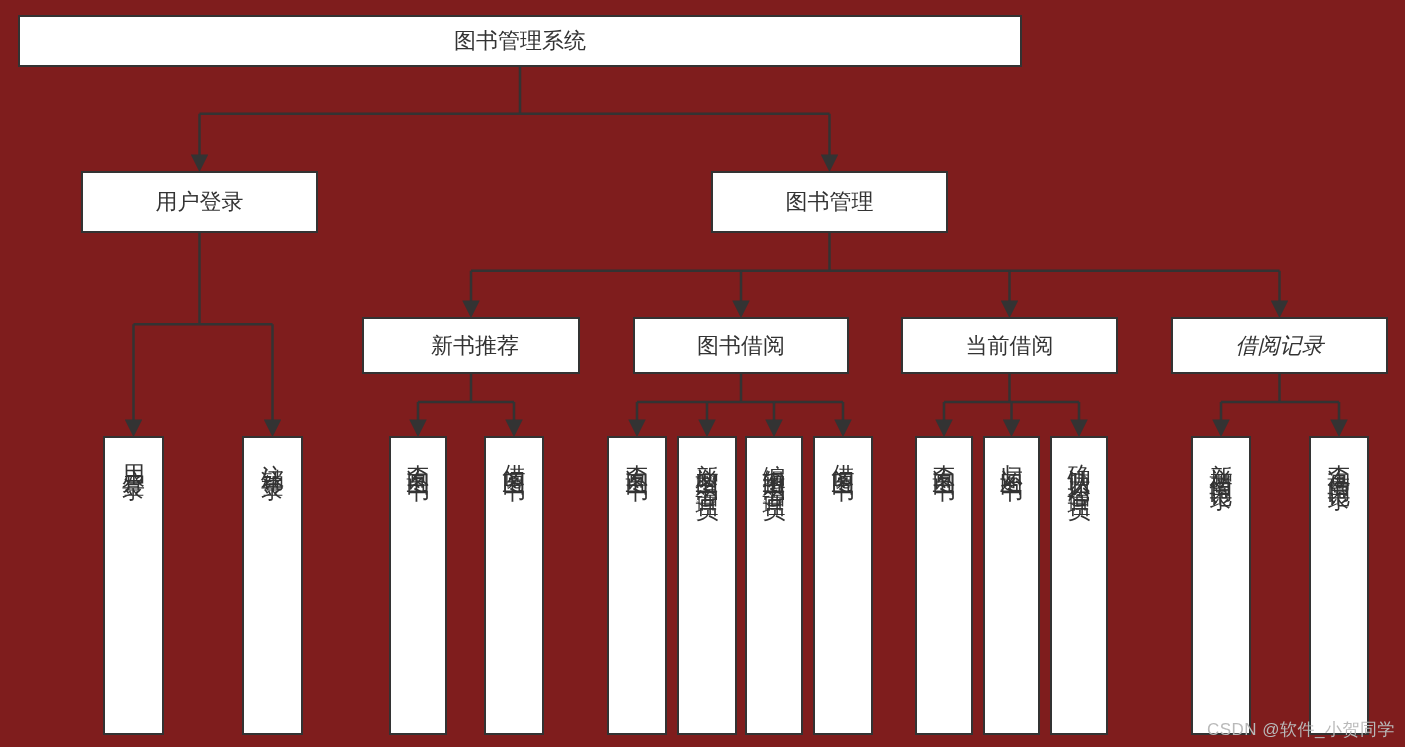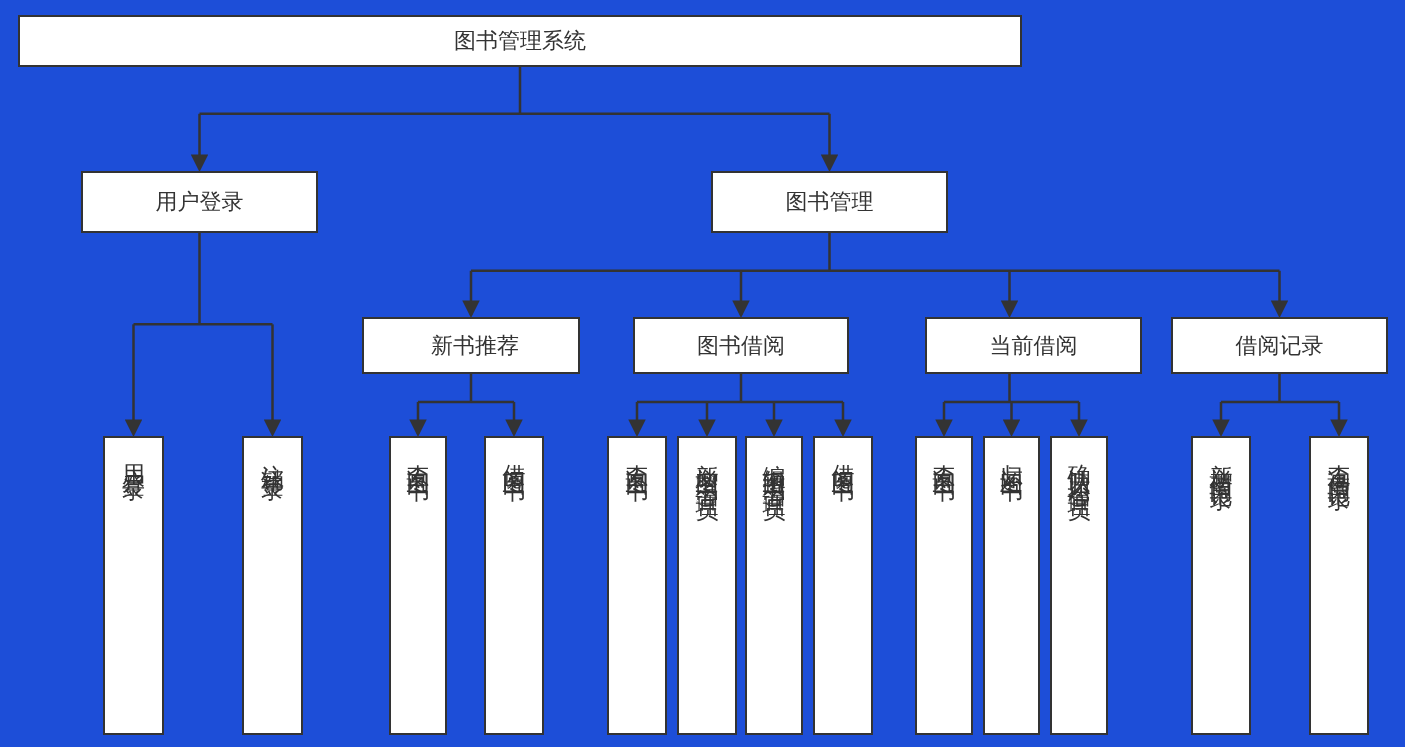--- a/index.html
+++ b/index.html
@@ -4,21 +4,21 @@
 <style>
   html, body {
     margin: 0;
     padding: 0;
     background: #ffffff;
   }
   #canvas {
     position: relative;
     width: 1405px;
     height: 747px;
-    background: #1d4ed8;
+    background: #7f1d1d;
     font-family: "Liberation Sans", "DejaVu Sans", sans-serif;
     overflow: hidden;
   }
   svg.edges {
     position: absolute;
     left: 0;
     top: 0;
     width: 1405px;
     height: 747px;
   }
@@ -118,24 +118,24 @@
       </div>
       <div class="node h-node" style="left: 711px; top: 171px; width: 237px; height: 62px; justify-content: center;">
         <div class="node-label">图书管理</div>
       </div>
       <div class="node h-node" style="left: 362px; top: 317px; width: 218px; height: 57px; padding-left: 8px;">
         <div class="node-label">新书推荐</div>
       </div>
       <div class="node h-node" style="left: 633px; top: 317px; width: 216px; height: 57px; align-items: center;">
         <div class="node-label">图书借阅</div>
       </div>
-      <div class="node h-node" style="left: 925px; top: 317px; width: 217px; height: 57px;">
+      <div class="node h-node" style="left: 901px; top: 317px; width: 217px; height: 57px;">
         <div class="node-label">当前借阅</div>
       </div>
-      <div class="node h-node" style="left: 1171px; top: 317px; width: 217px; height: 57px;">
+      <div class="node h-node" style="left: 1171px; top: 317px; width: 217px; height: 57px; font-style: italic;">
         <div class="node-label">借阅记录</div>
       </div>
       <div class="node v-node" style="left: 103px; top: 436px; width: 61px; height: 299px;">
         <div class="node-label">用户登录</div>
       </div>
       <div class="node v-node" style="left: 242px; top: 436px; width: 61px; height: 299px;">
         <div class="node-label">注销登录</div>
       </div>
       <div class="node v-node" style="left: 389px; top: 436px; width: 58px; height: 299px;">
         <div class="node-label">查询图书</div>
@@ -164,13 +164,14 @@
       <div class="node v-node" style="left: 1050px; top: 436px; width: 58px; height: 299px;">
         <div class="node-label">确认归还（管理员）</div>
       </div>
       <div class="node v-node" style="left: 1191px; top: 436px; width: 60px; height: 299px;">
         <div class="node-label">新增借阅记录</div>
       </div>
       <div class="node v-node" style="left: 1309px; top: 436px; width: 60px; height: 299px;">
         <div class="node-label">查询借阅记录</div>
       </div>
     </div>
+  <div class="watermark">CSDN @软件_小贺同学</div>
 </div>
 
 </body></html>

